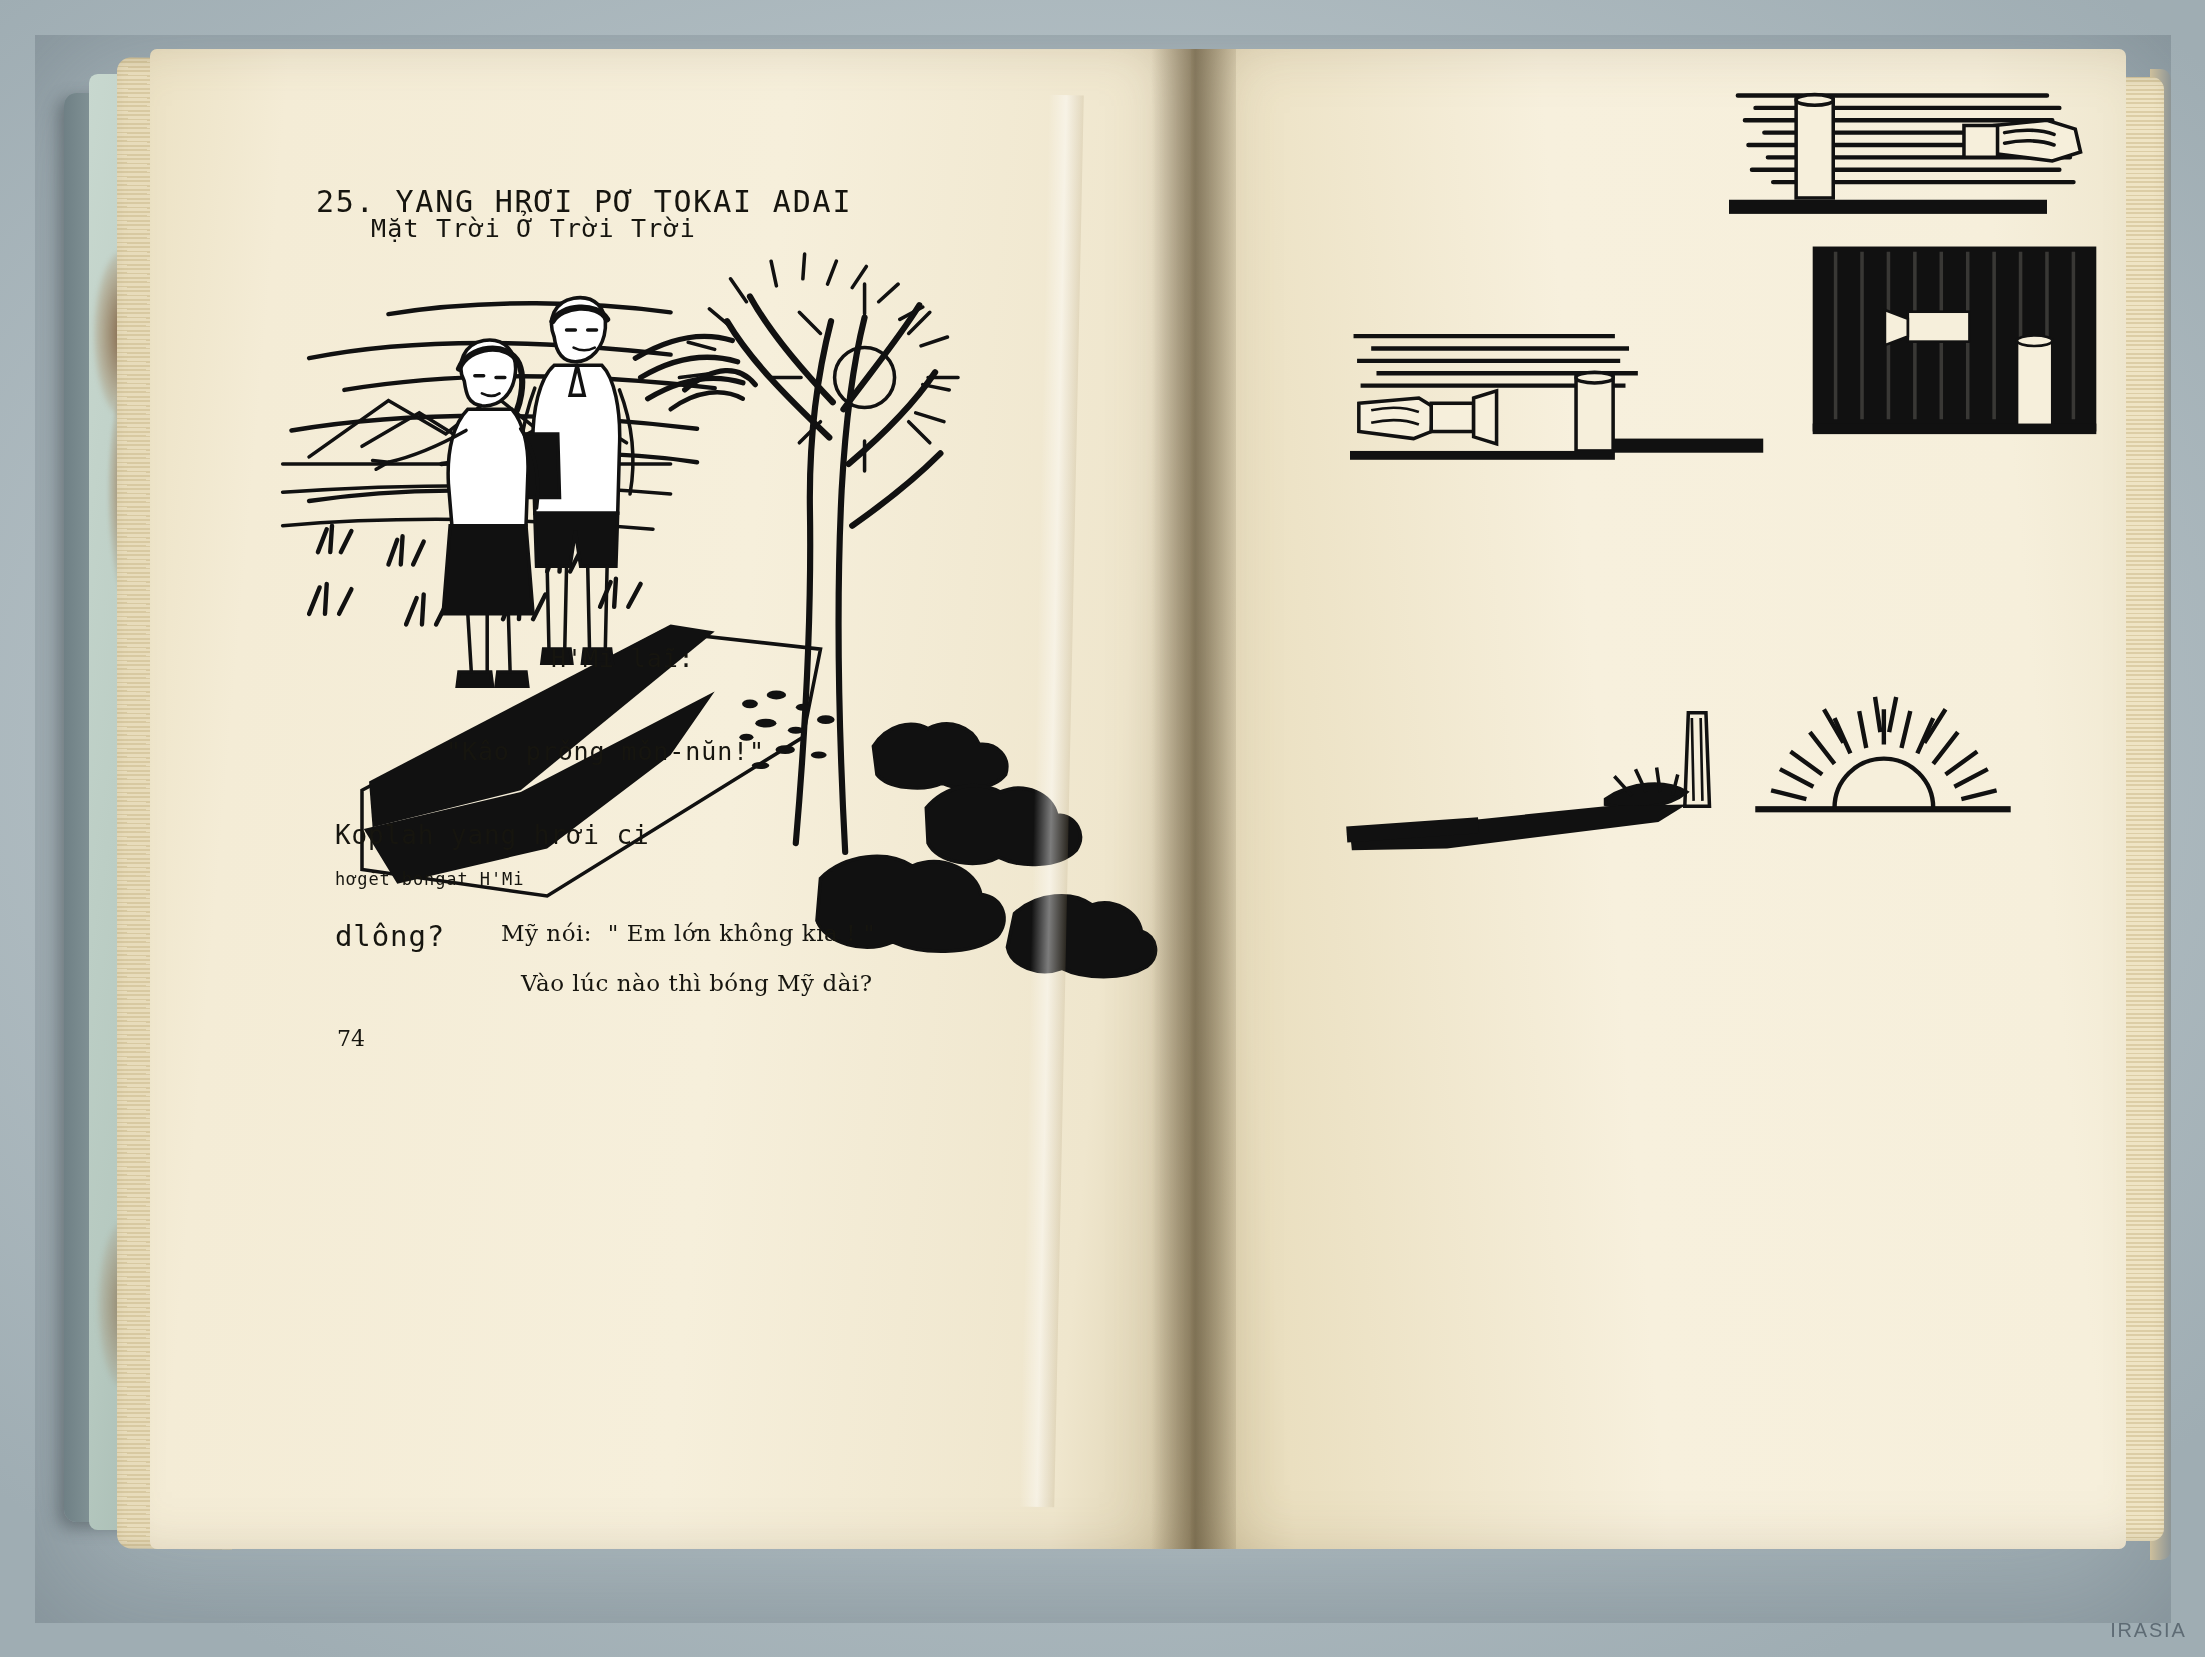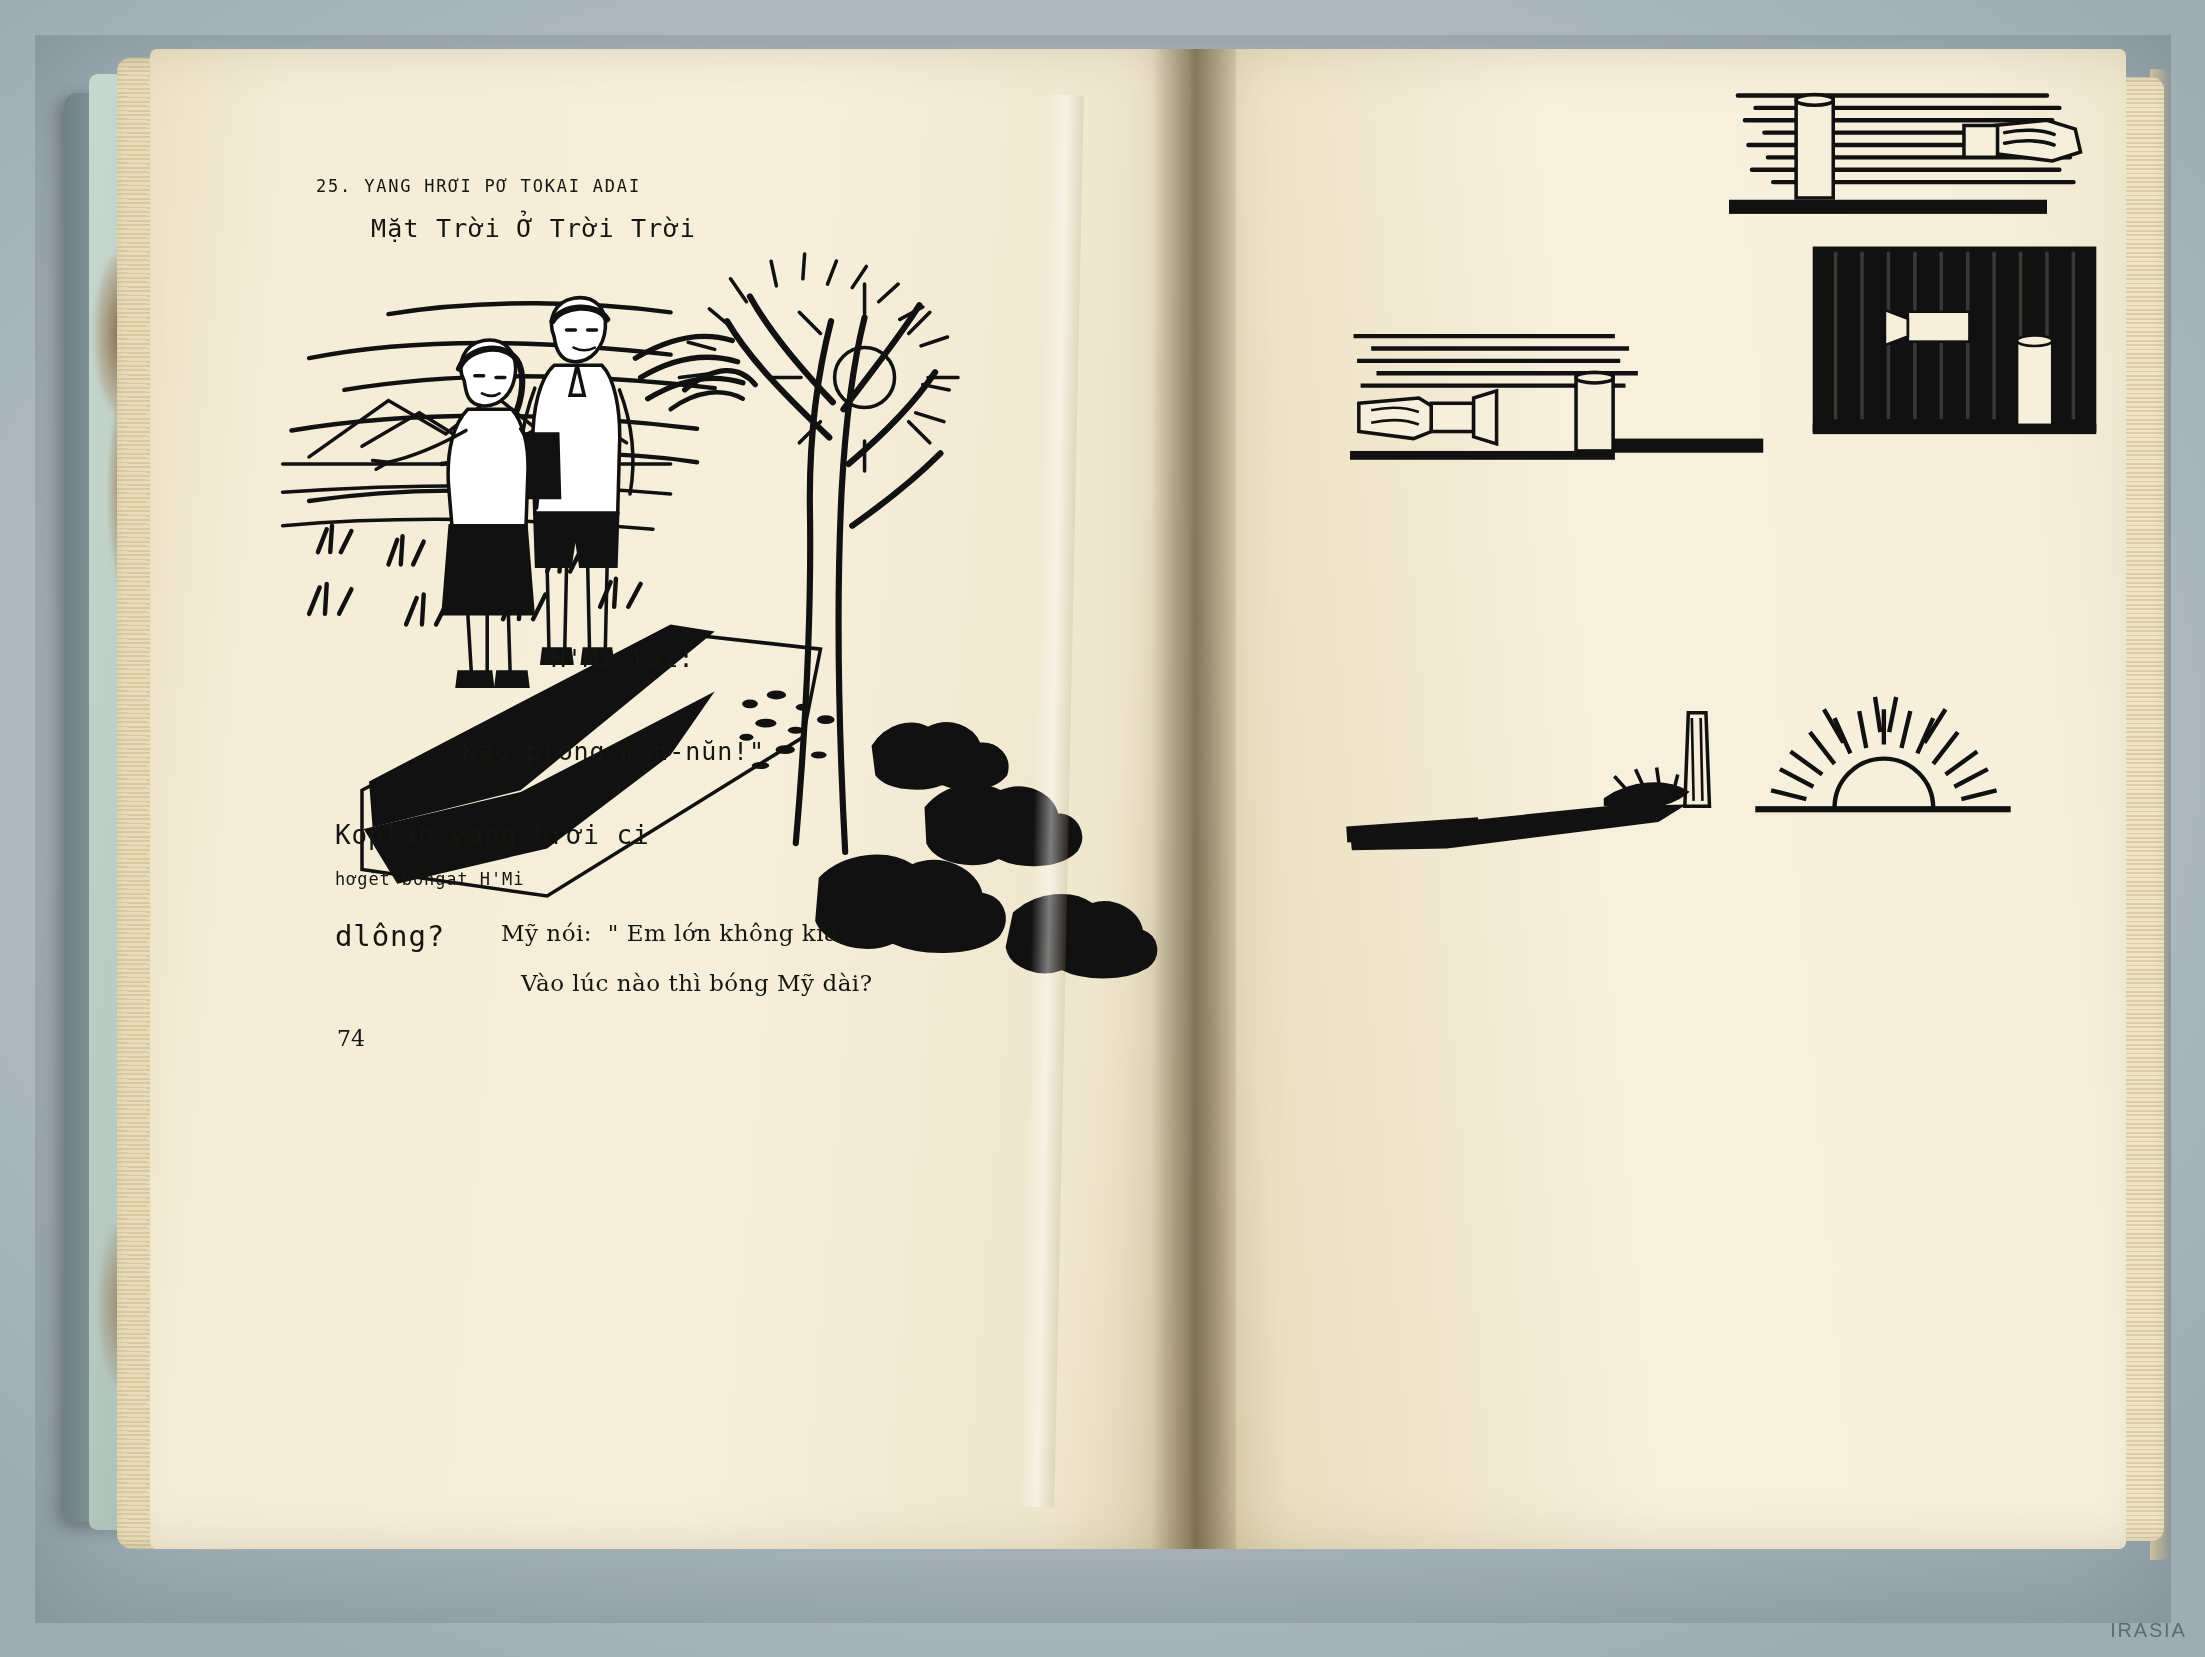--- a/index.html
+++ b/index.html
@@ -183,22 +183,22 @@
     white-space: pre;
     line-height: 1.35;
   }
   .mono {
     font-family: "DejaVu Sans Mono", monospace;
     letter-spacing: 1.1px;
   }
 
   
   #l-head {
-    left: 166px; top: 126px;
-    font-size: 17px;
+    left: 166px; top: 133px;
+    font-size: 30px;
     letter-spacing: 1.8px;
   }
   #l-sub {
     left: 221px; top: 163px;
     font-size: 25px;
     letter-spacing: 1.2px;
   }
 
   #l-hmi { left: 401px; top: 593px; font-size: 25px; letter-spacing:0.9px;}
   #l-quote { left: 296px; top: 686px; font-size: 25px; letter-spacing:0.9px;}

